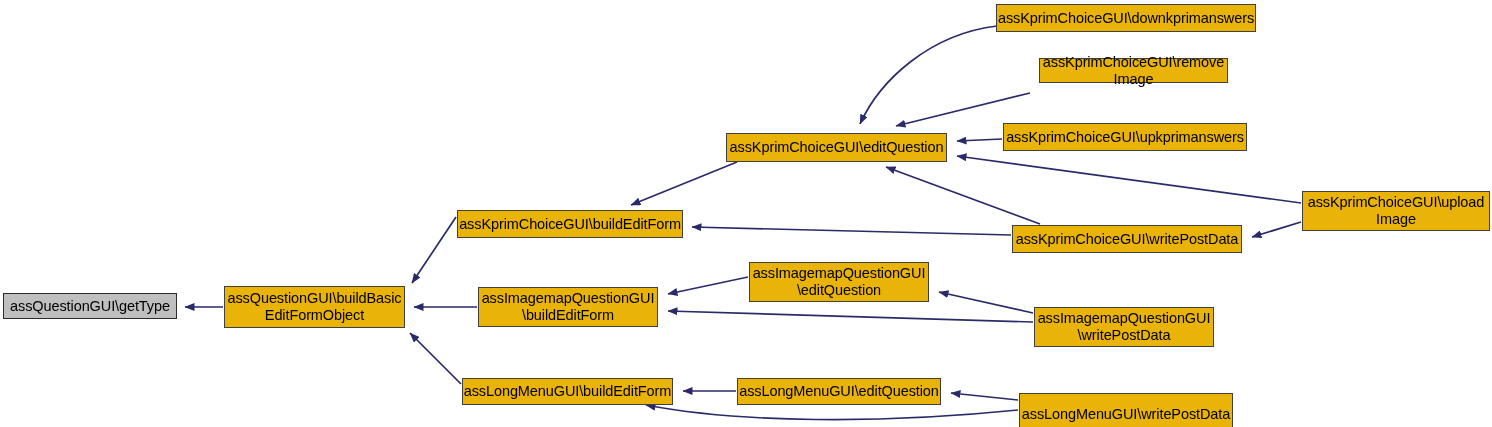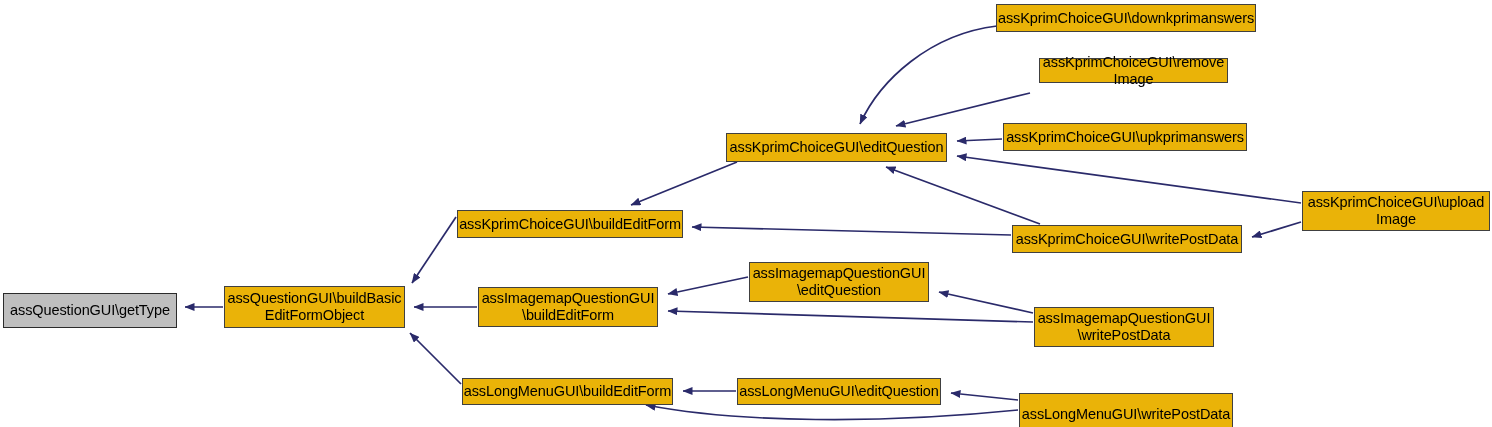--- a/index.html
+++ b/index.html
@@ -96,21 +96,21 @@
 
       <path d="M736,391 L683,391"></path>
 
       <path d="M1018,410 C880,424 740,423 646,405"></path>
 
       <path d="M1018,400 L951,393"></path>
     </g>
   </svg>
 
   <div id="node-layer">
-      <div class="node highlight" style="left: 3px; top: 293px; width: 174px; height: 35px;"><span class="node-label">assQuestionGUI\getType</span></div>
+      <div class="node highlight" style="left: 3px; top: 293px; width: 174px; height: 26px;"><span class="node-label">assQuestionGUI\getType</span></div>
       <div class="node" style="left: 224px; top: 286px; width: 181px; height: 42px; align-items: center;"><span class="node-label">assQuestionGUI\buildBasic
 EditFormObject</span></div>
       <div class="node" style="left: 457px; top: 210px; width: 226px; height: 28px;"><span class="node-label">assKprimChoiceGUI\buildEditForm</span></div>
       <div class="node" style="left: 726px; top: 133px; width: 221px; height: 29px;"><span class="node-label">assKprimChoiceGUI\editQuestion</span></div>
       <div class="node" style="left: 996px; top: 4px; width: 260px; height: 28px;"><span class="node-label">assKprimChoiceGUI\downkprimanswers</span></div>
       <div class="node" style="left: 1031px; top: 58px; width: 189px; height: 25px; margin-left: 8px;"><span class="node-label">assKprimChoiceGUI\remove
 Image</span></div>
       <div class="node" style="left: 1003px; top: 123px; width: 244px; height: 28px;"><span class="node-label">assKprimChoiceGUI\upkprimanswers</span></div>
       <div class="node" style="left: 1302px; top: 191px; width: 188px; height: 40px;"><span class="node-label">assKprimChoiceGUI\upload
 Image</span></div>

